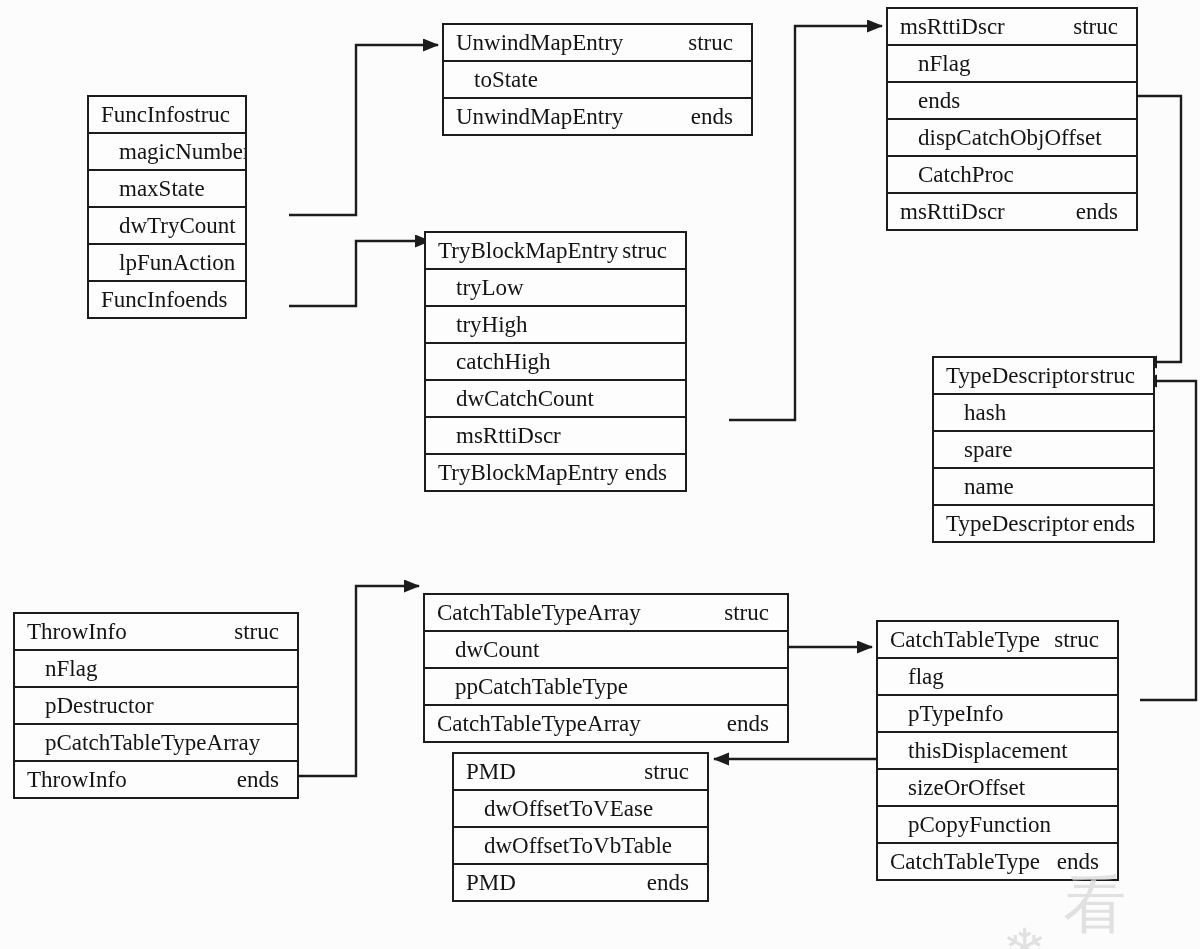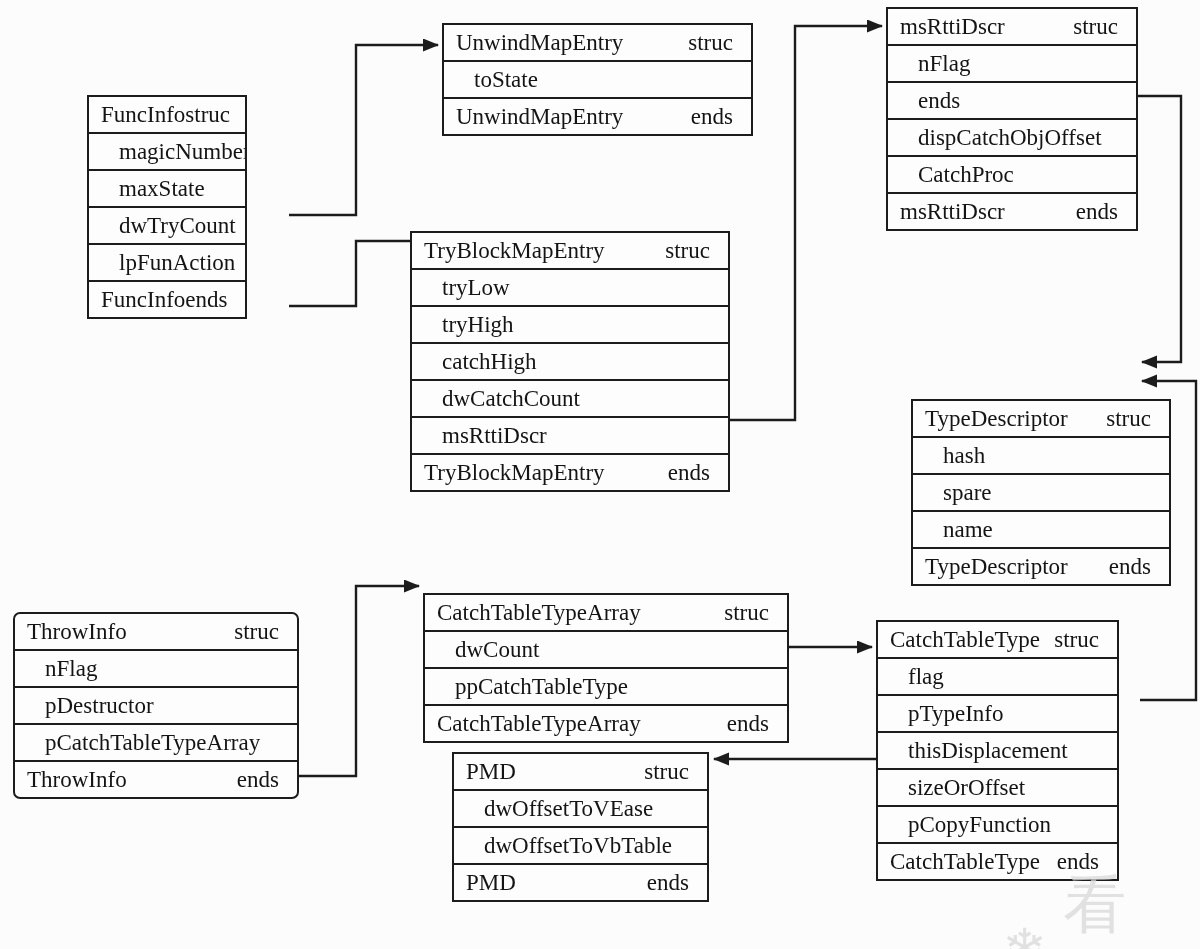--- a/index.html
+++ b/index.html
@@ -43,24 +43,24 @@
   }
   .srow + .srow{border-top:2px solid var(--line);}
   .srow.head,.srow.foot{
     justify-content:space-between;
     padding:0 18px 0 12px;
   }
   .srow.field{padding-left:30px;}
   
   #box-funcinfo            {left:87px;  top:95px;  width:160px;}
   #box-unwindmapentry      {left:442px; top:23px;  width:311px;}
-  #box-tryblockmapentry    {left:410px; top:231px; width:320px;}
+  #box-tryblockmapentry    {left:424px; top:231px; width:263px;}
   #box-msrttidscr          {left:886px; top:7px;   width:252px;}
-  #box-typedescriptor      {left:911px; top:356px; width:260px;margin-top:43px;}
-  #box-throwinfo           {left:13px;  top:612px; width:286px;border-radius:7px;}
+  #box-typedescriptor      {left:932px; top:356px; width:223px;}
+  #box-throwinfo           {left:13px;  top:612px; width:286px;}
   #box-catchtabletypearray {left:423px; top:593px; width:366px;}
   #box-catchtabletype      {left:876px; top:620px; width:243px;}
   #box-pmd                 {left:452px; top:752px; width:257px;text-align:right;}
   #watermark{
     position:absolute;
     left:1002px; top:862px;
     display:flex;
     align-items:center;
     gap:16px;
     color:var(--wm);

